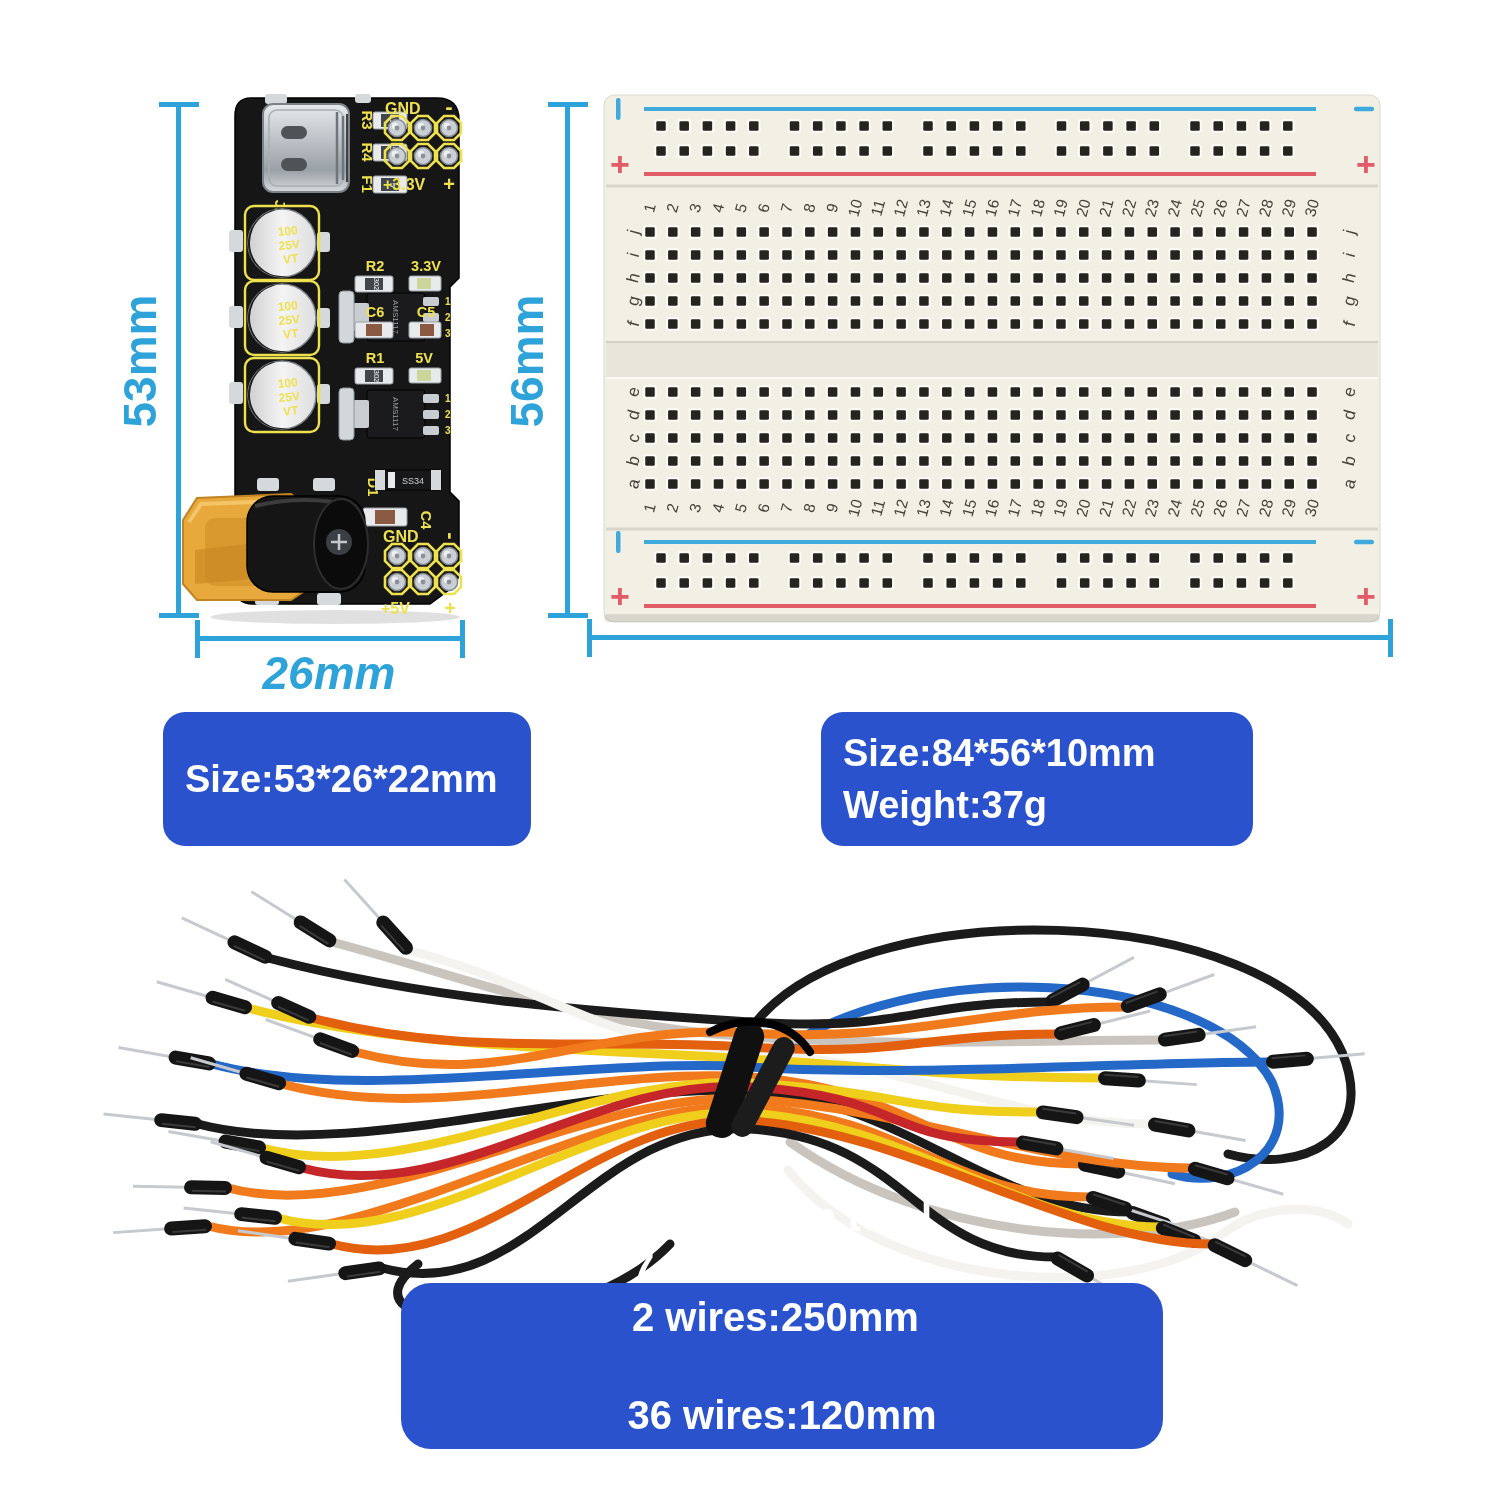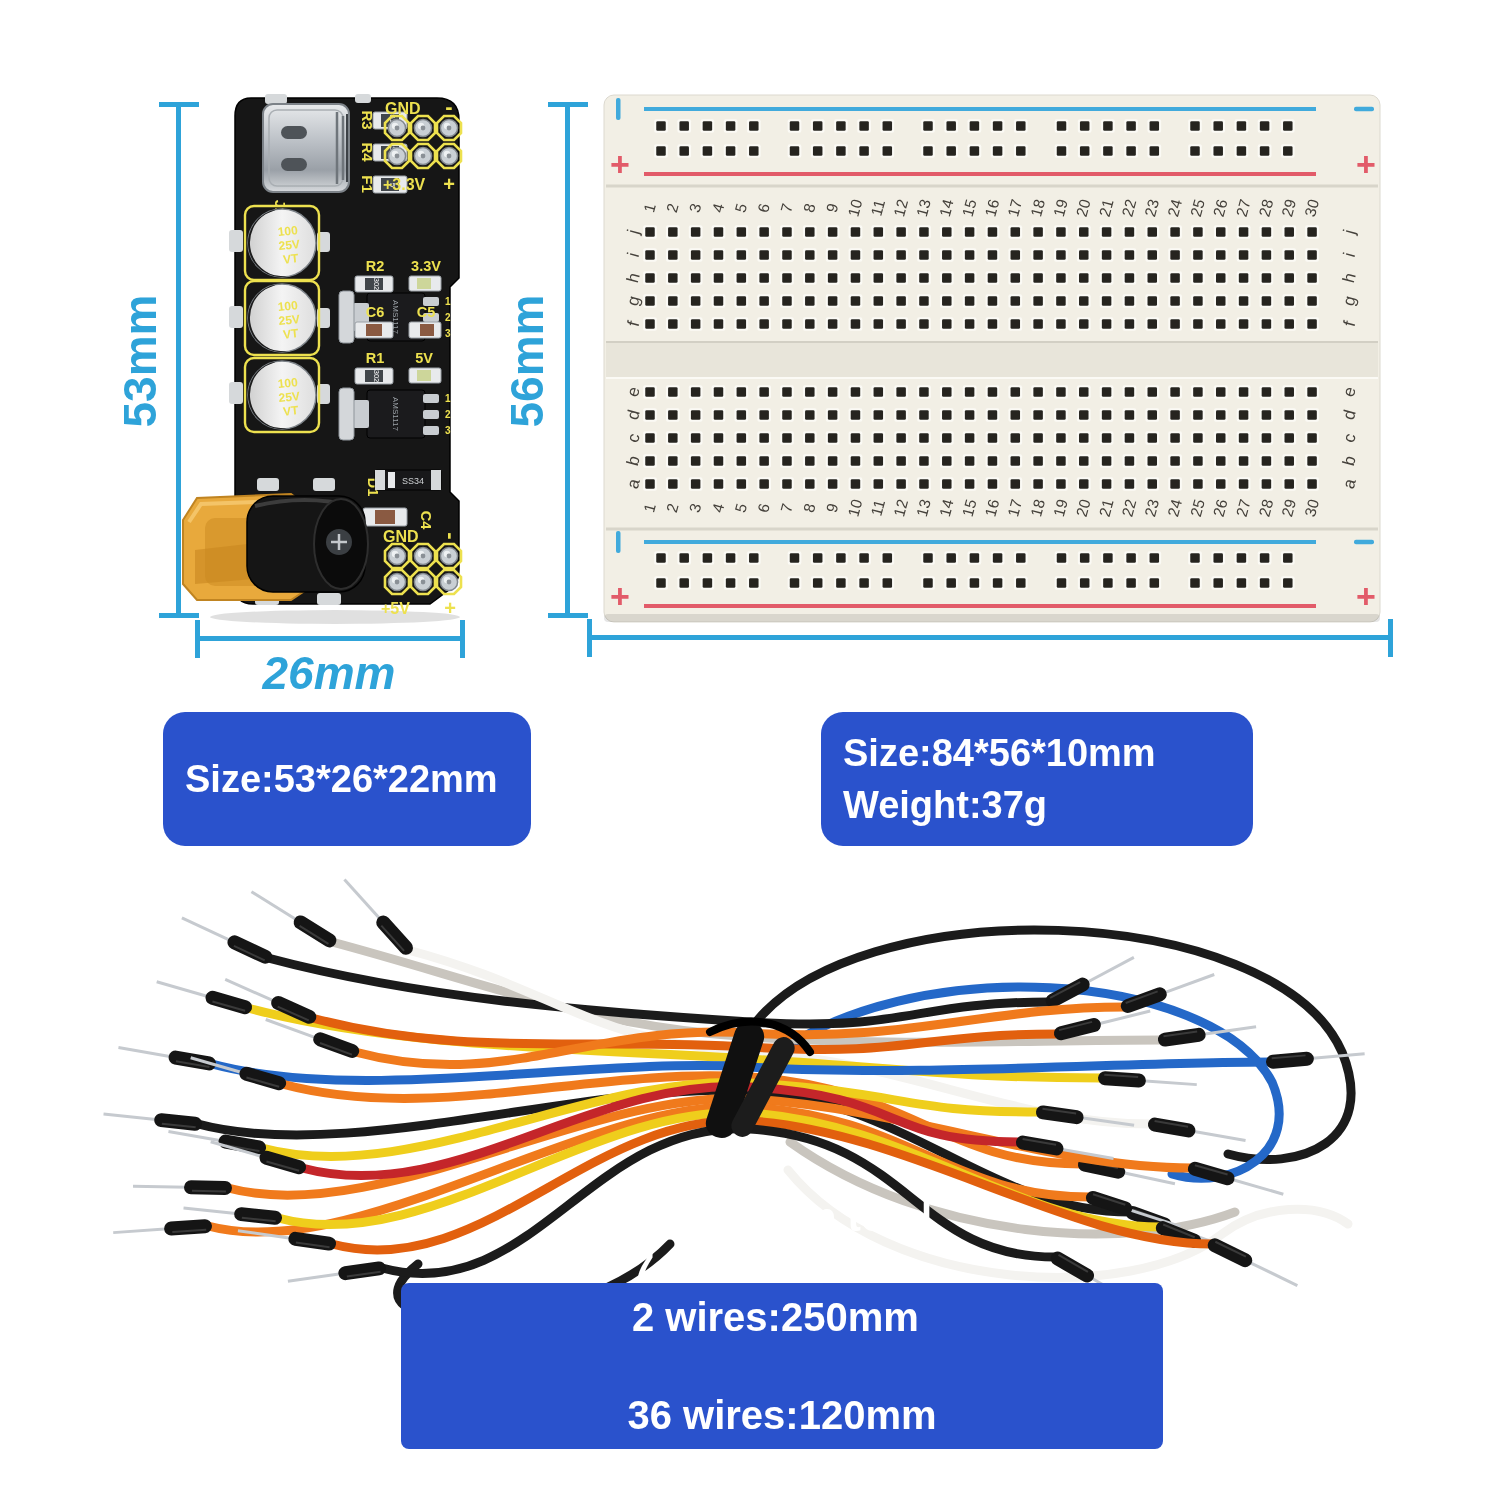--- a/index.html
+++ b/index.html
@@ -13,21 +13,21 @@
   .cap-h{position:absolute;height:5px;width:40px;background:var(--cyan);}
   .cap-v{position:absolute;width:5px;height:38px;background:var(--cyan);}
   .dim-label{position:absolute;color:var(--cyan);font-weight:bold;font-size:46px;
              display:flex;align-items:center;justify-content:center;white-space:nowrap;}
   .rot90{transform:rotate(-90deg);}
   
   .info-box{position:absolute;background:var(--boxblue);color:#fff;border-radius:22px;
             display:flex;flex-direction:column;justify-content:center;
             padding:10px 22px;box-sizing:border-box;font-weight:bold;margin-left:28px;}
   .info-box .line{font-size:38px;line-height:52px;white-space:nowrap;}
-  .wires-box{flex-direction:column;justify-content:center;align-items:center;gap:48px;border-radius:8px;}
+  .wires-box{flex-direction:column;justify-content:center;align-items:center;gap:48px;border-radius:30px;}
   .wires-box .col{display:flex;flex-direction:column;}
   .wires-box .line{font-size:40px;line-height:50px;}
 </style>
 </head>
 <body>
 
 <div class="stage" id="stage" style="--cyan: #2EA3D9; --boxblue: #2A52CC;">
 
   <svg id="module-svg" style="left:225px;top:90px;" width="243" height="535" viewBox="0 0 243 535">
     <defs>

